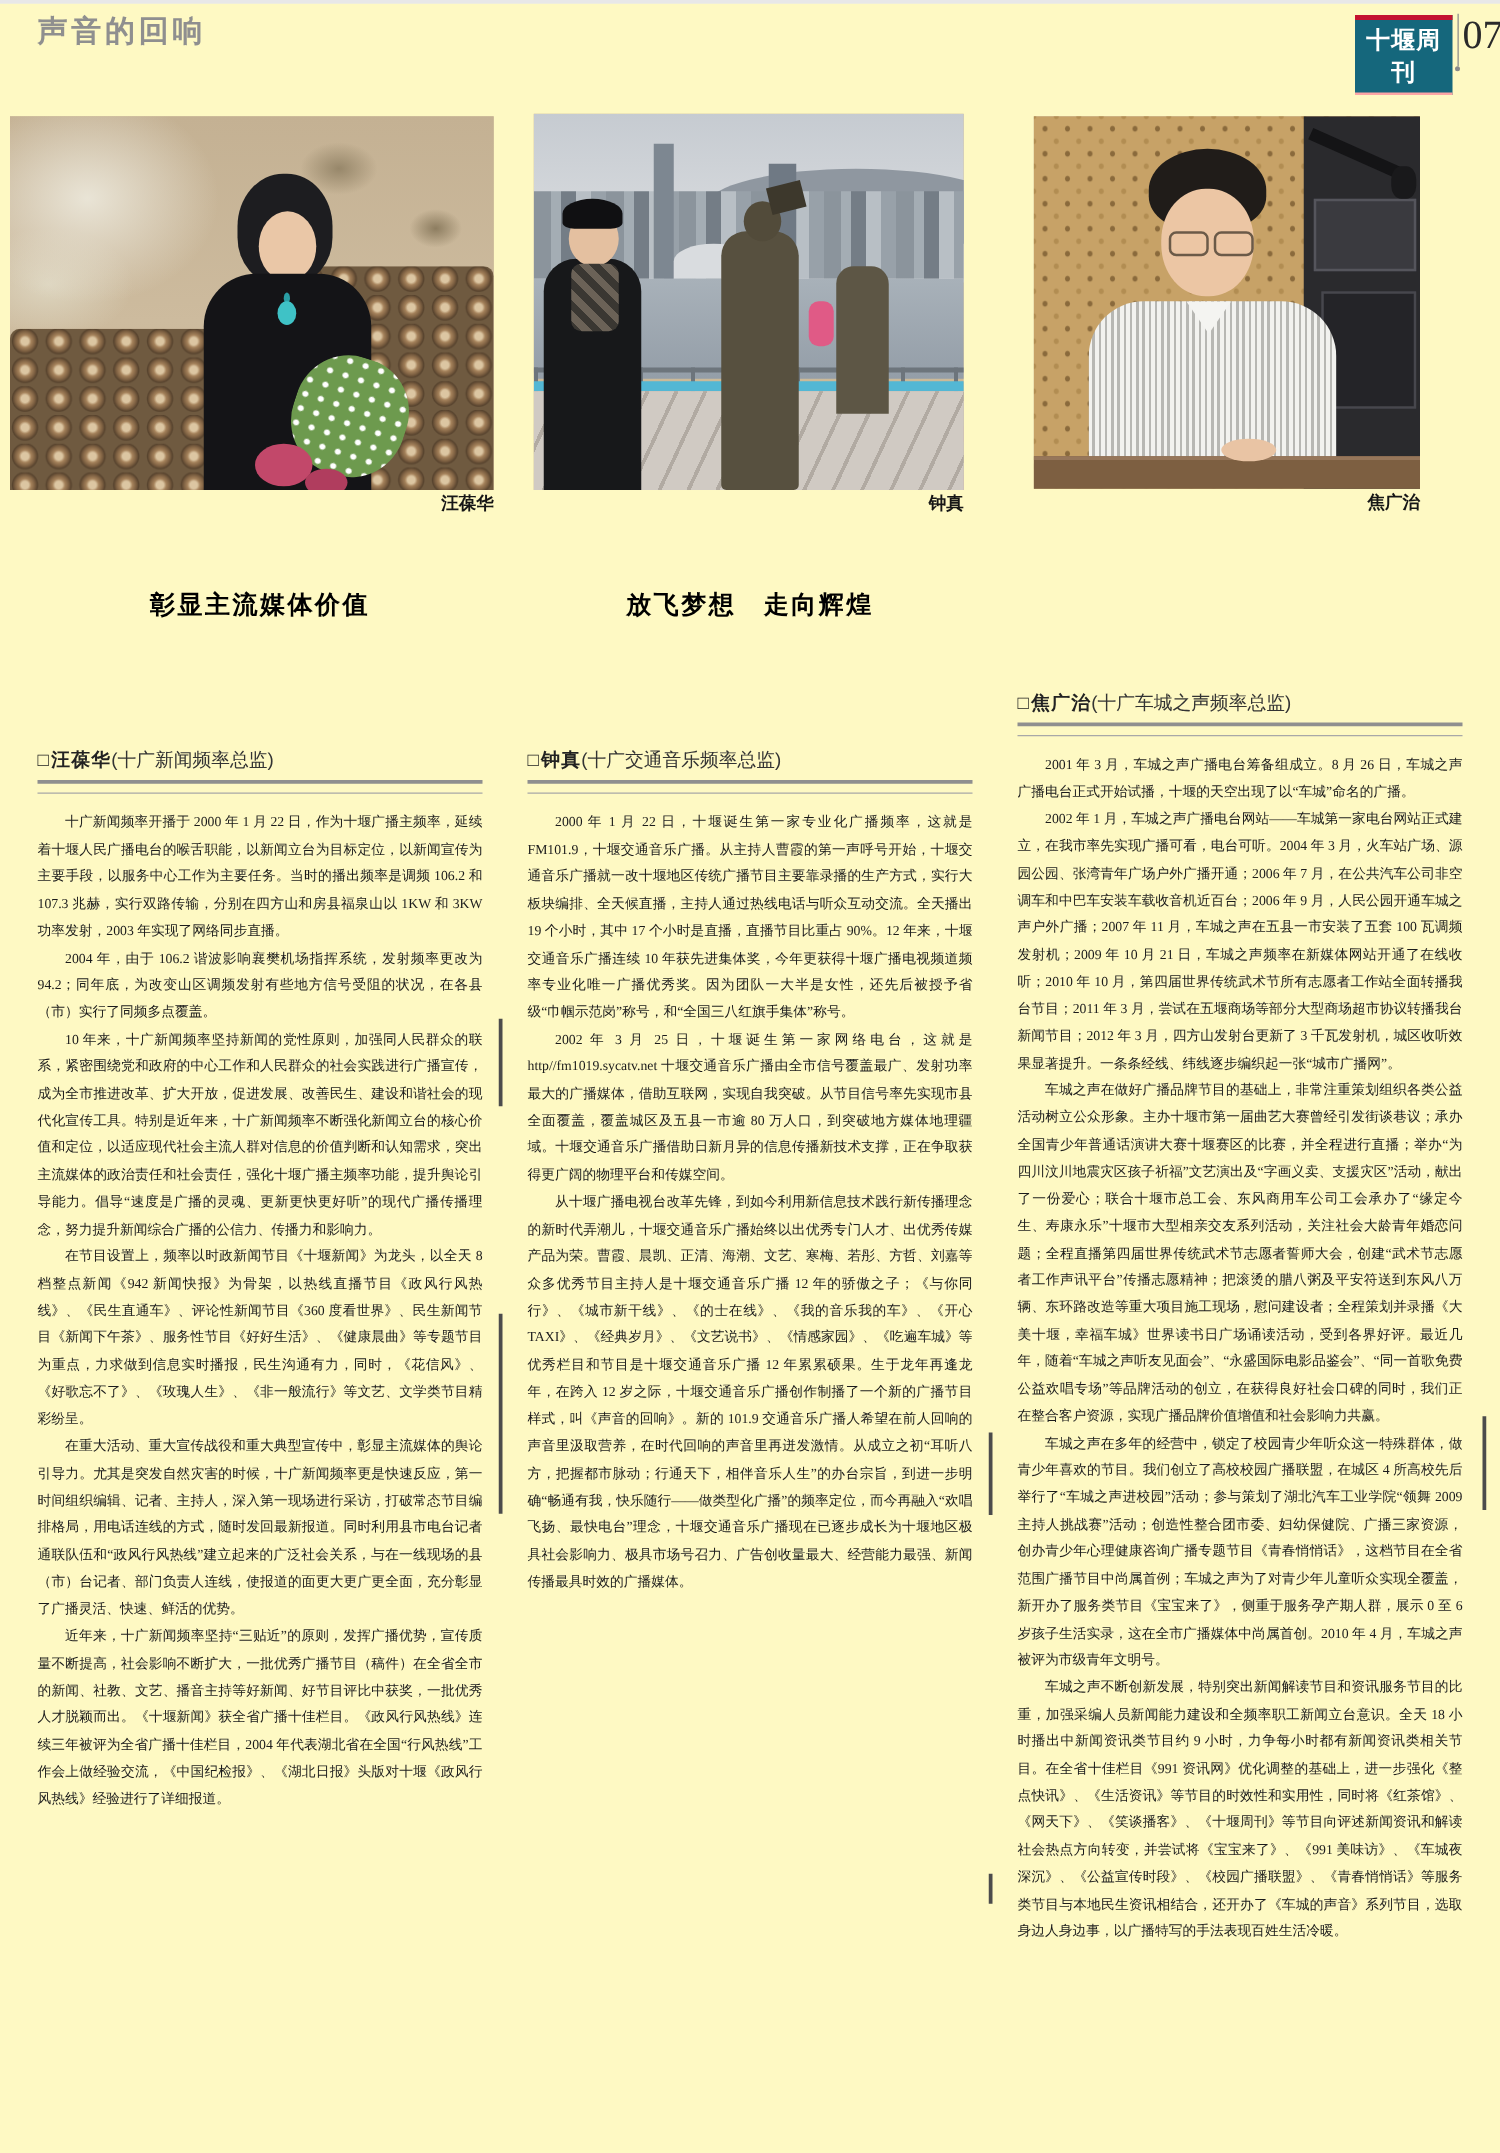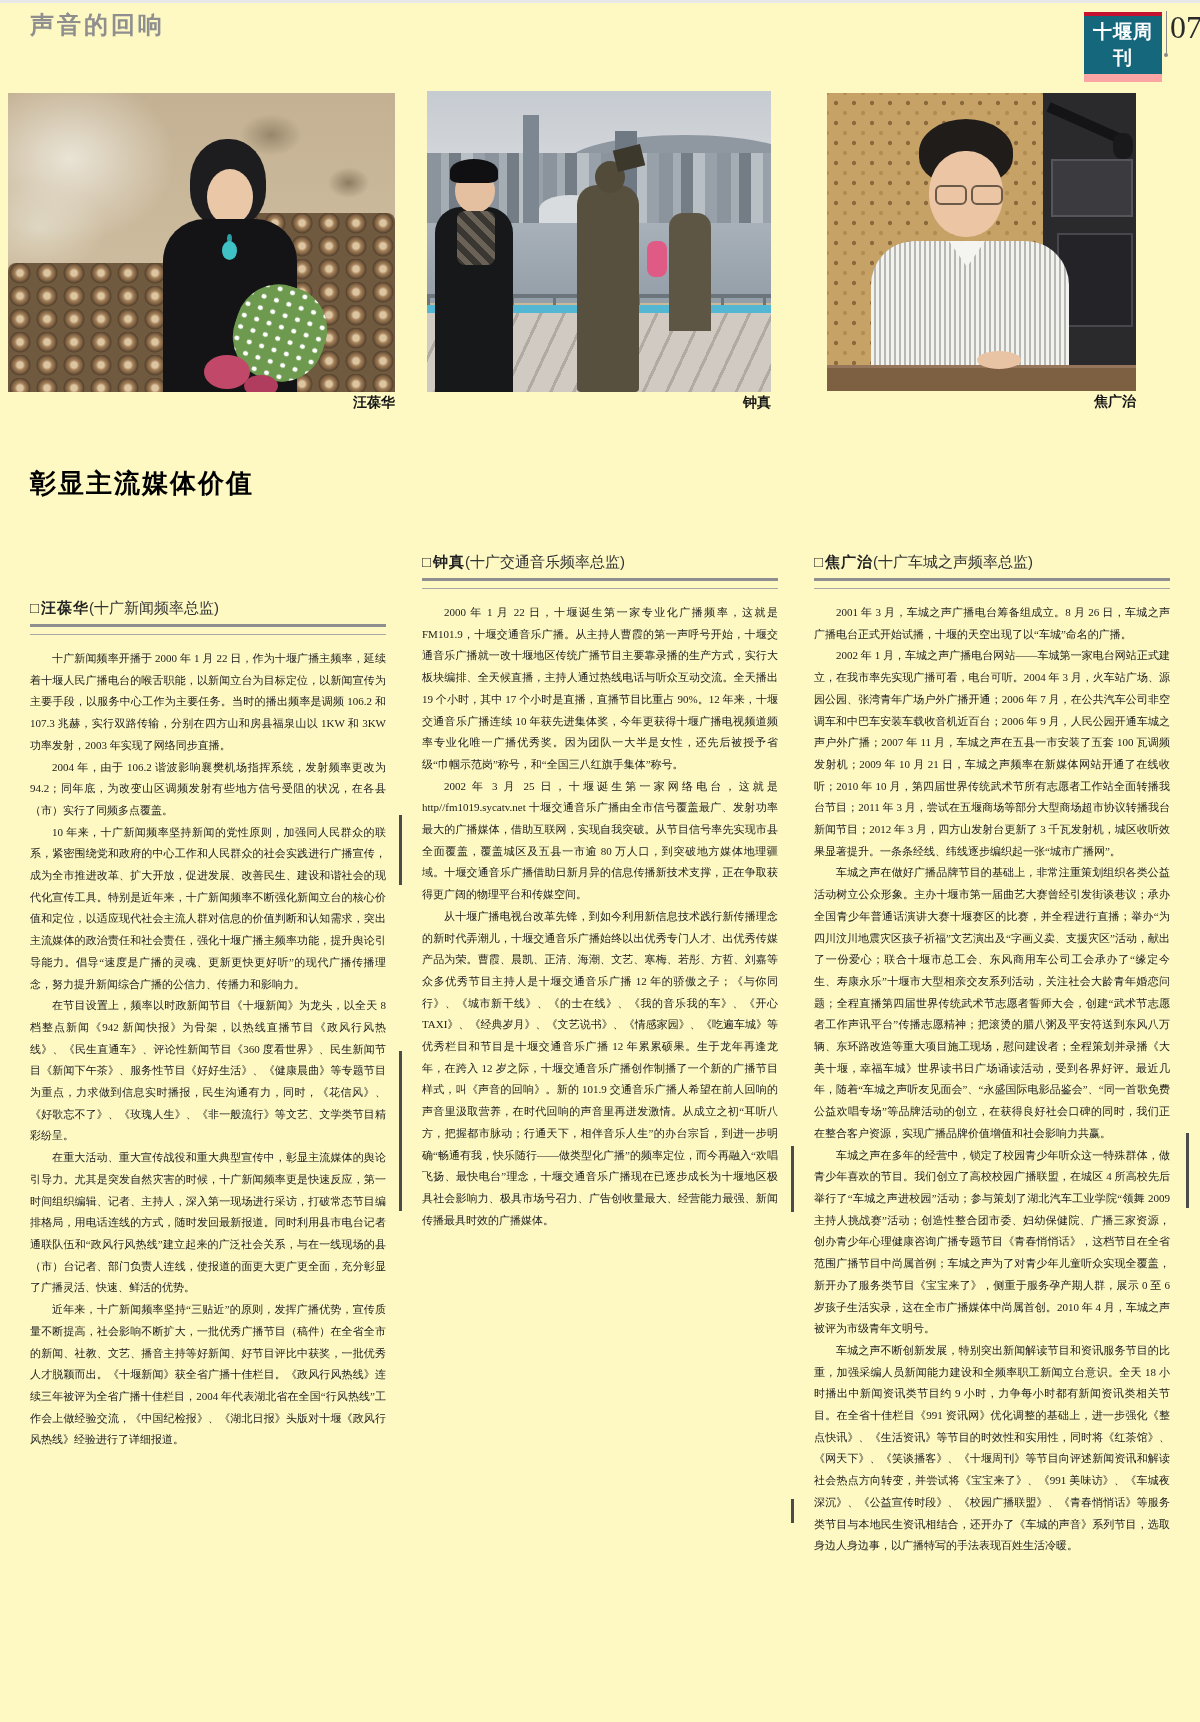--- a/index.html
+++ b/index.html
@@ -2,21 +2,21 @@
 <html><head>
 <meta charset="utf-8">
 <style>
   html,body{margin:0;padding:0;background:#e8e8e8;}
   .page{position:relative;width:1200px;height:1722px;margin:3px auto;background:#fef9c3;overflow:hidden;
         font-family:"Liberation Serif",serif;color:#1a1a1a;}
   
   .masthead-title{position:absolute;left:30px;top:6px;font-family:"Liberation Sans",sans-serif;
         font-weight:bold;font-size:24px;letter-spacing:3px;color:#8f8f8f;}
   .badge{position:absolute;left:1084px;top:9px;width:78px;background:#15677c;
-        border-top:4px solid #c41230;border-bottom:8px solid #fca5a5;color:#fff;
+        border-top:4px solid #c41230;border-bottom:2px solid #fca5a5;color:#fff;
         font-family:"Liberation Serif",serif;font-weight:bold;font-size:19px;text-align:center;
         padding:3px 0;letter-spacing:1px;}
   .mast-vline{position:absolute;left:1166px;top:8px;width:1px;height:42px;background:#8a8a8a;}
   .mast-dot{position:absolute;left:1164px;top:50px;width:4px;height:4px;border-radius:50%;background:#8a8a8a;}
   .page-num{position:absolute;left:1170px;top:6px;font-family:"Liberation Serif",serif;
         font-size:32px;color:#2a2a2a;}
   
   .photo{position:absolute;overflow:hidden;background:#cbb998;}
   .photo1{left:8px;top:90px;width:387px;height:299px;}
   .photo2{left:427px;top:88px;width:344px;height:301px;}
@@ -93,22 +93,22 @@
   .p3-shirt{left:44px;top:148px;width:198px;height:128px;border-radius:44px 44px 0 0;
     background:repeating-linear-gradient(90deg,#f2f2ef 0 3px,#b7b7b3 3px 5px);}
   .p3-collar{left:122px;top:148px;width:36px;height:26px;background:#f4f4f1;
     clip-path:polygon(0 0,100% 0,50% 100%);}
   .p3-desk{left:0;top:272px;width:100%;height:26px;background:#7d5f41;border-top:3px solid #96765a;}
   .p3-hand{left:150px;top:258px;width:44px;height:18px;background:#e9c4a4;border-radius:50%;}
   
   .columns{position:absolute;left:0;top:458px;width:1200px;padding:0 30px;box-sizing:border-box;
         display:flex;justify-content:space-between;}
   .col{width:356px;}
-  .headline{font-family:"Liberation Serif",serif;font-weight:bold;font-size:26px;line-height:46px;
-        height:46px;letter-spacing:2px;color:#000;}
+  .headline{font-family:"Liberation Serif",serif;font-weight:bold;font-size:20px;line-height:46px;
+        height:46px;text-align:center;letter-spacing:2px;color:#000;}
   .byline{margin-top:92px;font-family:"Liberation Sans",sans-serif;font-size:15px;color:#222;}
   .byline .bmark{font-weight:bold;margin-right:2px;}
   .byline .bname{font-weight:bold;letter-spacing:1px;}
   .byline .btitle{font-weight:normal;color:#333;}
   .rules{margin-top:6px;height:7px;border-top:3px solid #8f8f8f;border-bottom:1px solid #a8a8a8;}
   .body{margin-top:13px;}
   .body p{margin:0;text-indent:2em;text-align:justify;font-size:11px;line-height:21.7px;color:#1b1b1b;}
   
   .vdash{position:absolute;width:3px;background:#4c4c4c;}
 </style>
@@ -192,20 +192,21 @@
         <p>2004 年，由于 106.2 谐波影响襄樊机场指挥系统，发射频率更改为 94.2；同年底，为改变山区调频发射有些地方信号受阻的状况，在各县（市）实行了同频多点覆盖。</p>
         <p>10 年来，十广新闻频率坚持新闻的党性原则，加强同人民群众的联系，紧密围绕党和政府的中心工作和人民群众的社会实践进行广播宣传，成为全市推进改革、扩大开放，促进发展、改善民生、建设和谐社会的现代化宣传工具。特别是近年来，十广新闻频率不断强化新闻立台的核心价值和定位，以适应现代社会主流人群对信息的价值判断和认知需求，突出主流媒体的政治责任和社会责任，强化十堰广播主频率功能，提升舆论引导能力。倡导“速度是广播的灵魂、更新更快更好听”的现代广播传播理念，努力提升新闻综合广播的公信力、传播力和影响力。</p>
         <p>在节目设置上，频率以时政新闻节目《十堰新闻》为龙头，以全天 8 档整点新闻《942 新闻快报》为骨架，以热线直播节目《政风行风热线》、《民生直通车》、评论性新闻节目《360 度看世界》、民生新闻节目《新闻下午茶》、服务性节目《好好生活》、《健康晨曲》等专题节目为重点，力求做到信息实时播报，民生沟通有力，同时，《花信风》、《好歌忘不了》、《玫瑰人生》、《非一般流行》等文艺、文学类节目精彩纷呈。</p>
         <p>在重大活动、重大宣传战役和重大典型宣传中，彰显主流媒体的舆论引导力。尤其是突发自然灾害的时候，十广新闻频率更是快速反应，第一时间组织编辑、记者、主持人，深入第一现场进行采访，打破常态节目编排格局，用电话连线的方式，随时发回最新报道。同时利用县市电台记者通联队伍和“政风行风热线”建立起来的广泛社会关系，与在一线现场的县（市）台记者、部门负责人连线，使报道的面更大更广更全面，充分彰显了广播灵活、快速、鲜活的优势。</p>
         <p>近年来，十广新闻频率坚持“三贴近”的原则，发挥广播优势，宣传质量不断提高，社会影响不断扩大，一批优秀广播节目（稿件）在全省全市的新闻、社教、文艺、播音主持等好新闻、好节目评比中获奖，一批优秀人才脱颖而出。《十堰新闻》获全省广播十佳栏目。《政风行风热线》连续三年被评为全省广播十佳栏目，2004 年代表湖北省在全国“行风热线”工作会上做经验交流，《中国纪检报》、《湖北日报》头版对十堰《政风行风热线》经验进行了详细报道。</p>
 
       </div>
     </article>
 
     <article class="col">
+      <div class="headline">放飞梦想　走向辉煌</div>
       <div class="byline">
         <span class="bmark">□</span><span class="bname">钟真</span><span class="btitle">(十广交通音乐频率总监)</span>
       </div>
       <div class="rules"></div>
       <div class="body">
         <p>2000 年 1 月 22 日，十堰诞生第一家专业化广播频率，这就是 FM101.9，十堰交通音乐广播。从主持人曹霞的第一声呼号开始，十堰交通音乐广播就一改十堰地区传统广播节目主要靠录播的生产方式，实行大板块编排、全天候直播，主持人通过热线电话与听众互动交流。全天播出 19 个小时，其中 17 个小时是直播，直播节目比重占 90%。12 年来，十堰交通音乐广播连续 10 年获先进集体奖，今年更获得十堰广播电视频道频率专业化唯一广播优秀奖。因为团队一大半是女性，还先后被授予省级“巾帼示范岗”称号，和“全国三八红旗手集体”称号。</p>
         <p>2002 年 3 月 25 日，十堰诞生第一家网络电台，这就是 http//fm1019.sycatv.net 十堰交通音乐广播由全市信号覆盖最广、发射功率最大的广播媒体，借助互联网，实现自我突破。从节目信号率先实现市县全面覆盖，覆盖城区及五县一市逾 80 万人口，到突破地方媒体地理疆域。十堰交通音乐广播借助日新月异的信息传播新技术支撑，正在争取获得更广阔的物理平台和传媒空间。</p>
         <p>从十堰广播电视台改革先锋，到如今利用新信息技术践行新传播理念的新时代弄潮儿，十堰交通音乐广播始终以出优秀专门人才、出优秀传媒产品为荣。曹霞、晨凯、正清、海潮、文艺、寒梅、若彤、方哲、刘嘉等众多优秀节目主持人是十堰交通音乐广播 12 年的骄傲之子；《与你同行》、《城市新干线》、《的士在线》、《我的音乐我的车》、《开心 TAXI》、《经典岁月》、《文艺说书》、《情感家园》、《吃遍车城》等优秀栏目和节目是十堰交通音乐广播 12 年累累硕果。生于龙年再逢龙年，在跨入 12 岁之际，十堰交通音乐广播创作制播了一个新的广播节目样式，叫《声音的回响》。新的 101.9 交通音乐广播人希望在前人回响的声音里汲取营养，在时代回响的声音里再迸发激情。从成立之初“耳听八方，把握都市脉动；行通天下，相伴音乐人生”的办台宗旨，到进一步明确“畅通有我，快乐随行——做类型化广播”的频率定位，而今再融入“欢唱飞扬、最快电台”理念，十堰交通音乐广播现在已逐步成长为十堰地区极具社会影响力、极具市场号召力、广告创收量最大、经营能力最强、新闻传播最具时效的广播媒体。</p>
       </div>
     </article>

